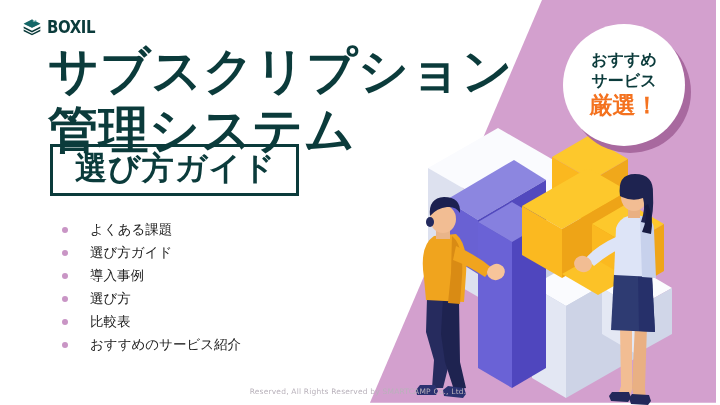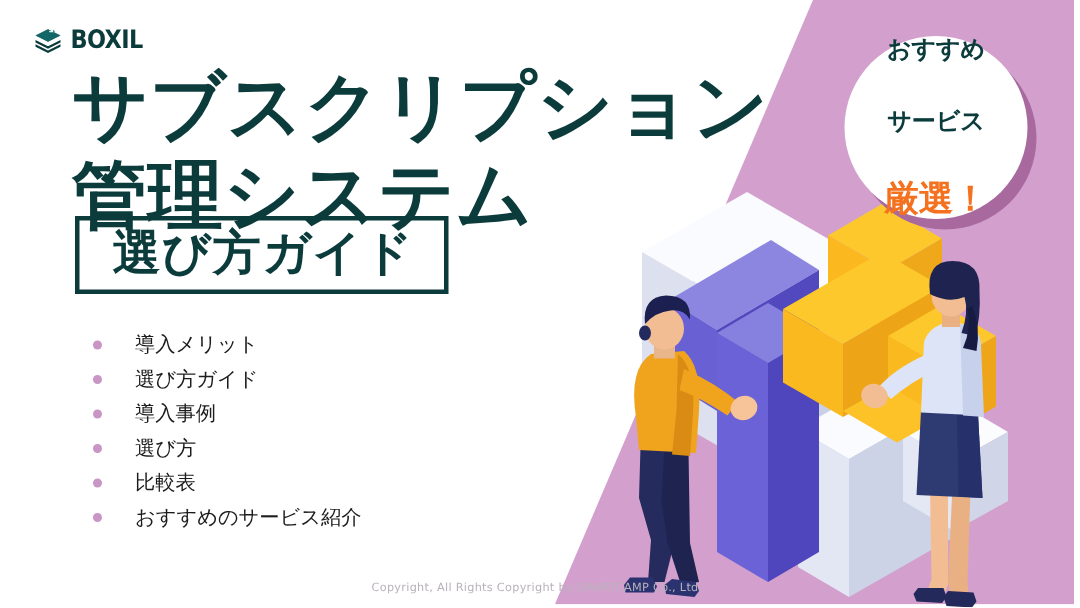--- a/index.html
+++ b/index.html
@@ -143,22 +143,22 @@
     position: absolute;
     left: 2px;
     top: 2px;
     width: 122px;
     height: 122px;
     border-radius: 50%;
     background: #ffffff;
     display: flex;
     flex-direction: column;
     align-items: center;
-    justify-content: space-between;
-    gap: 17px;
+    justify-content: center;
+    gap: 3px;
   }
   .badge-l1, .badge-l2 {
     font-family: "DejaVu Sans", sans-serif;
     font-weight: 700;
     font-size: 16px;
     color: #0B3B3B;
     letter-spacing: 0px;
     line-height: 1.1;
     white-space: nowrap;
   }
@@ -224,21 +224,21 @@
     <span class="line">管理システム</span>
   </div>
 
   <div class="subtitle-box">
     <span>選び方ガイド</span>
   </div>
 
   <ul class="toc">
     <li>
       <span class="dot"></span>
-      <span>導入メリット</span>
+      <span>よくある課題</span>
     </li>
     <li>
       <span class="dot"></span>
       <span>選び方ガイド</span>
     </li>
     <li>
       <span class="dot"></span>
       <span>導入事例</span>
     </li>
     <li>
@@ -349,15 +349,15 @@
 
   <div class="badge-wrap">
     <div class="badge-shadow"></div>
     <div class="badge-circle">
       <span class="badge-l1">おすすめ</span>
       <span class="badge-l2">サービス</span>
       <span class="badge-l3">厳選！</span>
     </div>
   </div>
 
-  <div class="footer">Copyright, All Rights Copyright by SMARTCAMP Co., Ltd.</div>
+  <div class="footer">Reserved, All Rights Reserved by SMARTCAMP Co., Ltd.</div>
 
 </div>
 
 </body></html>

